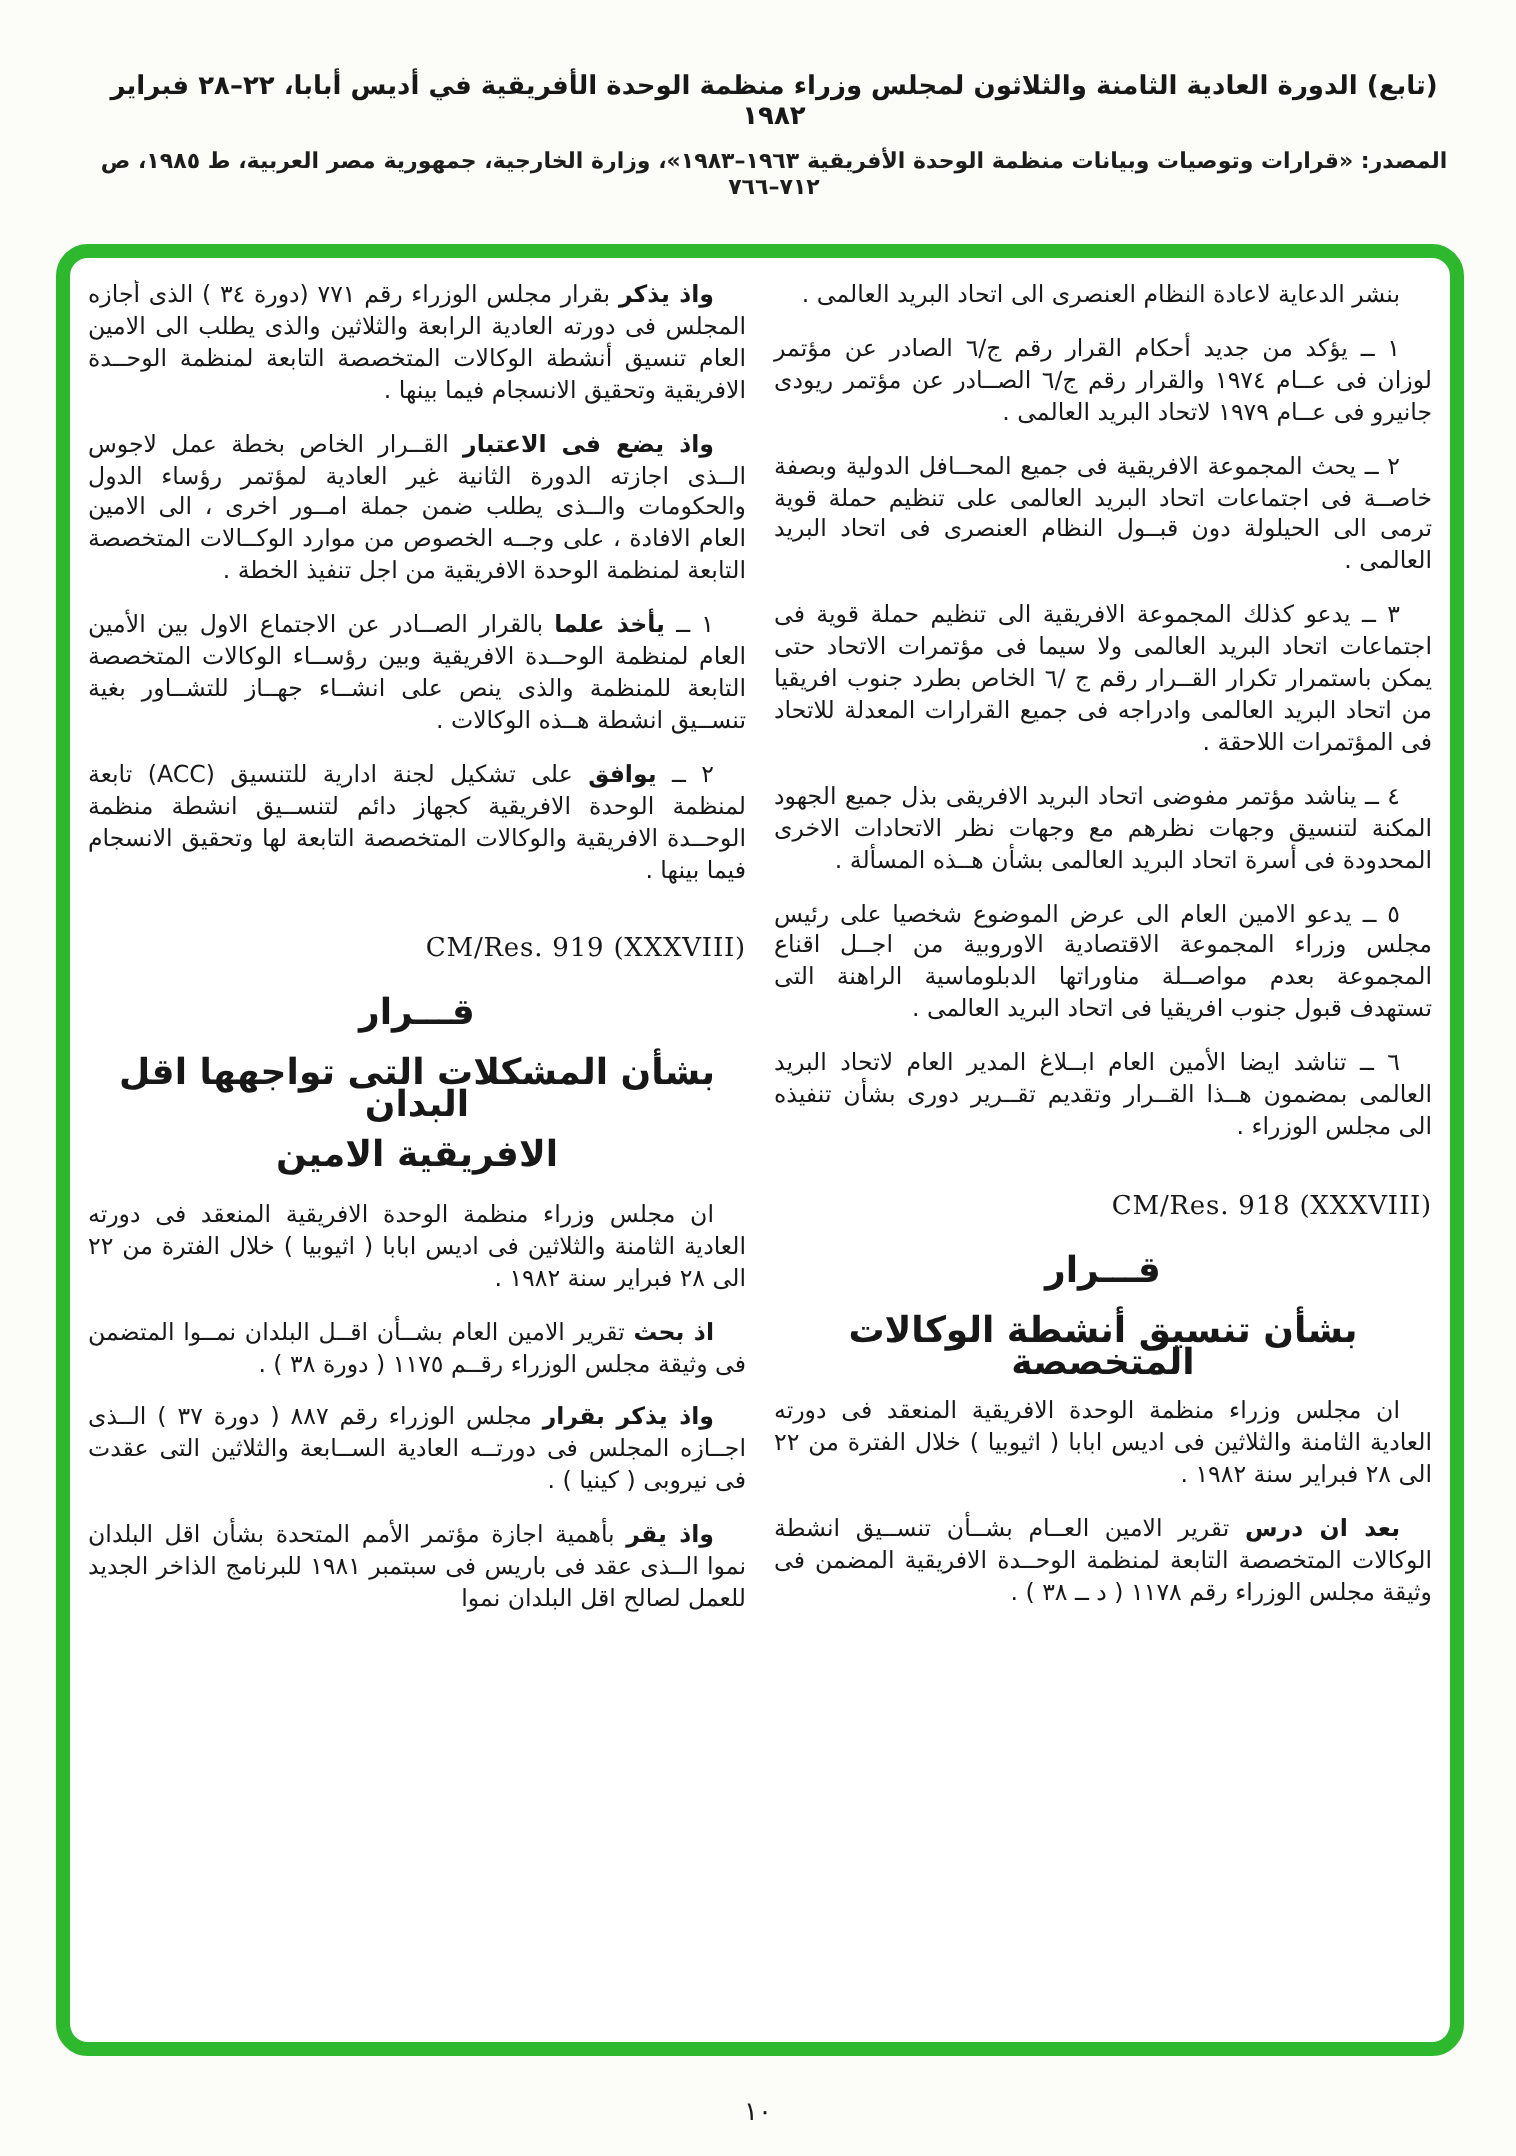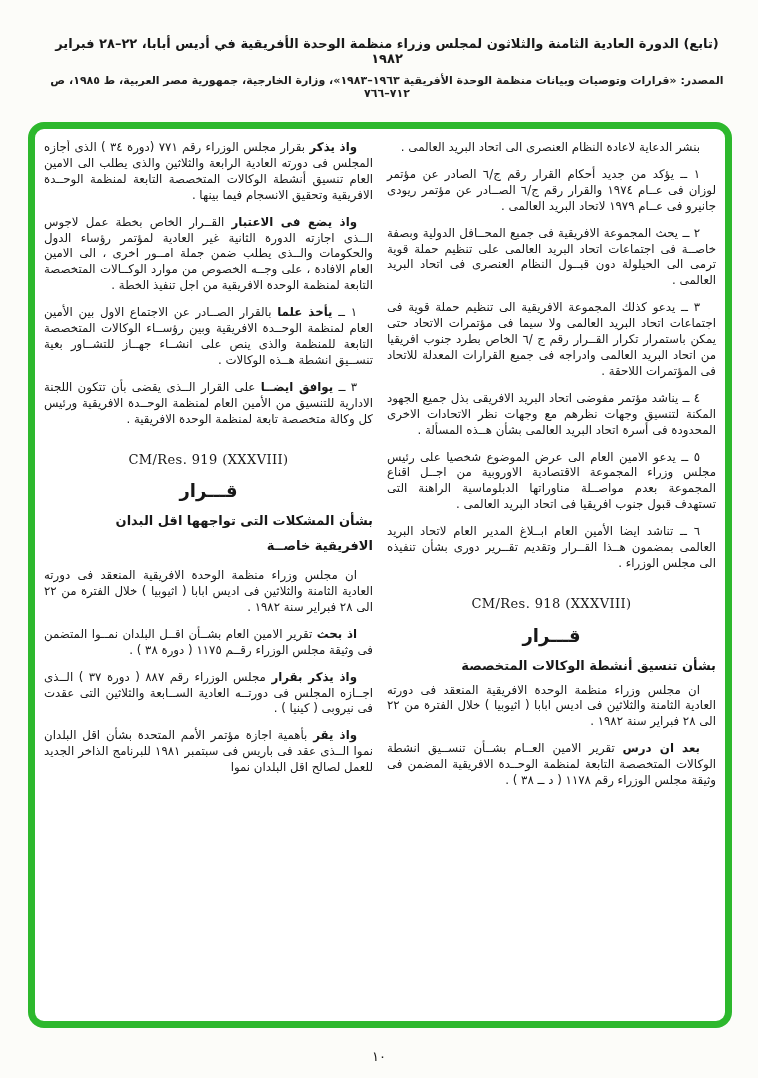--- a/index.html
+++ b/index.html
@@ -26,31 +26,31 @@
   }
   .cols{display:flex;direction:rtl;gap:14px;height:100%;overflow:hidden;}
   .col{
     flex:1;min-width:0;direction:rtl;text-align:justify;
     font-size:11.8px;line-height:15.9px;
   }
   .para{margin:0 0 11px;text-indent:16px;}
   .para .num{white-space:nowrap;}
   .para strong{font-weight:bold;}
   .doc-ref{
-    direction:ltr;text-align:center;text-indent:0;
+    direction:ltr;text-align:right;text-indent:0;
     font-family:"DejaVu Serif",serif;
     font-size:13px;letter-spacing:.4px;
     margin:24px 0 16px;
   }
   .res-title{
     text-align:center;font-weight:bold;font-size:18px;
     text-indent:0;margin:0 0 14px;
   }
   .res-sub{
-    text-align:right;font-weight:bold;font-size:13px;
+    text-align:center;font-weight:bold;font-size:18px;
     text-indent:0;margin:0 0 9px;
   }
   .res-sub.last{margin-bottom:14px;}
   .page-num{
     position:absolute;bottom:14px;left:0;right:0;
     text-align:center;font-weight:normal;font-size:13px;
   }
 </style>
 </head>
 <body>
@@ -77,26 +77,26 @@
       <p class="res-sub">بشأن تنسيق أنشطة الوكالات المتخصصة</p>
 
       <p class="para"><span class="num"></span> <strong></strong> <span>ان مجلس وزراء منظمة الوحدة الافريقية المنعقد فى دورته العادية الثامنة والثلاثين فى اديس ابابا ( اثيوبيا ) خلال الفترة من ٢٢ الى ٢٨ فبراير سنة ١٩٨٢ .</span></p>
       <p class="para"><span class="num"></span> <strong>بعد ان درس</strong> <span>تقرير الامين العــام بشــأن تنســيق انشطة الوكالات المتخصصة التابعة لمنظمة الوحــدة الافريقية المضمن فى وثيقة مجلس الوزراء رقم ١١٧٨ ( د ــ ٣٨ ) .</span></p>
     </div>
 
     <div class="col">
       <p class="para"><span class="num"></span> <strong>واذ يذكر</strong> <span>بقرار مجلس الوزراء رقم ٧٧١ (دورة ٣٤ ) الذى أجازه المجلس فى دورته العادية الرابعة والثلاثين والذى يطلب الى الامين العام تنسيق أنشطة الوكالات المتخصصة التابعة لمنظمة الوحــدة الافريقية وتحقيق الانسجام فيما بينها .</span></p>
       <p class="para"><span class="num"></span> <strong>واذ يضع فى الاعتبار</strong> <span>القــرار الخاص بخطة عمل لاجوس الــذى اجازته الدورة الثانية غير العادية لمؤتمر رؤساء الدول والحكومات والــذى يطلب ضمن جملة امــور اخرى ، الى الامين العام الافادة ، على وجــه الخصوص من موارد الوكــالات المتخصصة التابعة لمنظمة الوحدة الافريقية من اجل تنفيذ الخطة .</span></p>
       <p class="para"><span class="num">١ ــ</span> <strong>يأخذ علما</strong> <span>بالقرار الصــادر عن الاجتماع الاول بين الأمين العام لمنظمة الوحــدة الافريقية وبين رؤســاء الوكالات المتخصصة التابعة للمنظمة والذى ينص على انشــاء جهــاز للتشــاور بغية تنســيق انشطة هــذه الوكالات .</span></p>
-      <p class="para"><span class="num">٣ ــ</span> <strong>يوافق ايضــا</strong> <span>على القرار الــذى يقضى بأن تتكون اللجنة الادارية للتنسيق من الأمين العام لمنظمة الوحــدة الافريقية ورئيس كل وكالة متخصصة تابعة لمنظمة الوحدة الافريقية .</span></p>
+      <p class="para"><span class="num">٢ ــ</span> <strong>يوافق</strong> <span>على تشكيل لجنة ادارية للتنسيق (ACC) تابعة لمنظمة الوحدة الافريقية كجهاز دائم لتنســيق انشطة منظمة الوحــدة الافريقية والوكالات المتخصصة التابعة لها وتحقيق الانسجام فيما بينها .</span></p>
 
       <p class="doc-ref">CM/Res. 919 (XXXVIII)</p>
       <p class="res-title">قـــرار</p>
       <p class="res-sub">بشأن المشكلات التى تواجهها اقل البدان</p>
-      <p class="res-sub last">الافريقية خاصــة</p>
+      <p class="res-sub last">الافريقية الامين</p>
 
       <p class="para"><span class="num"></span> <strong></strong> <span>ان مجلس وزراء منظمة الوحدة الافريقية المنعقد فى دورته العادية الثامنة والثلاثين فى اديس ابابا ( اثيوبيا ) خلال الفترة من ٢٢ الى ٢٨ فبراير سنة ١٩٨٢ .</span></p>
       <p class="para"><span class="num"></span> <strong>اذ بحث</strong> <span>تقرير الامين العام بشــأن اقــل البلدان نمــوا المتضمن فى وثيقة مجلس الوزراء رقــم ١١٧٥ ( دورة ٣٨ ) .</span></p>
       <p class="para"><span class="num"></span> <strong>واذ يذكر بقرار</strong> <span>مجلس الوزراء رقم ٨٨٧ ( دورة ٣٧ ) الــذى اجــازه المجلس فى دورتــه العادية الســابعة والثلاثين التى عقدت فى نيروبى ( كينيا ) .</span></p>
       <p class="para"><span class="num"></span> <strong>واذ يقر</strong> <span>بأهمية اجازة مؤتمر الأمم المتحدة بشأن اقل البلدان نموا الــذى عقد فى باريس فى سبتمبر ١٩٨١ للبرنامج الذاخر الجديد للعمل لصالح اقل البلدان نموا</span></p>
     </div>
 
   </div>
 </div>
 

